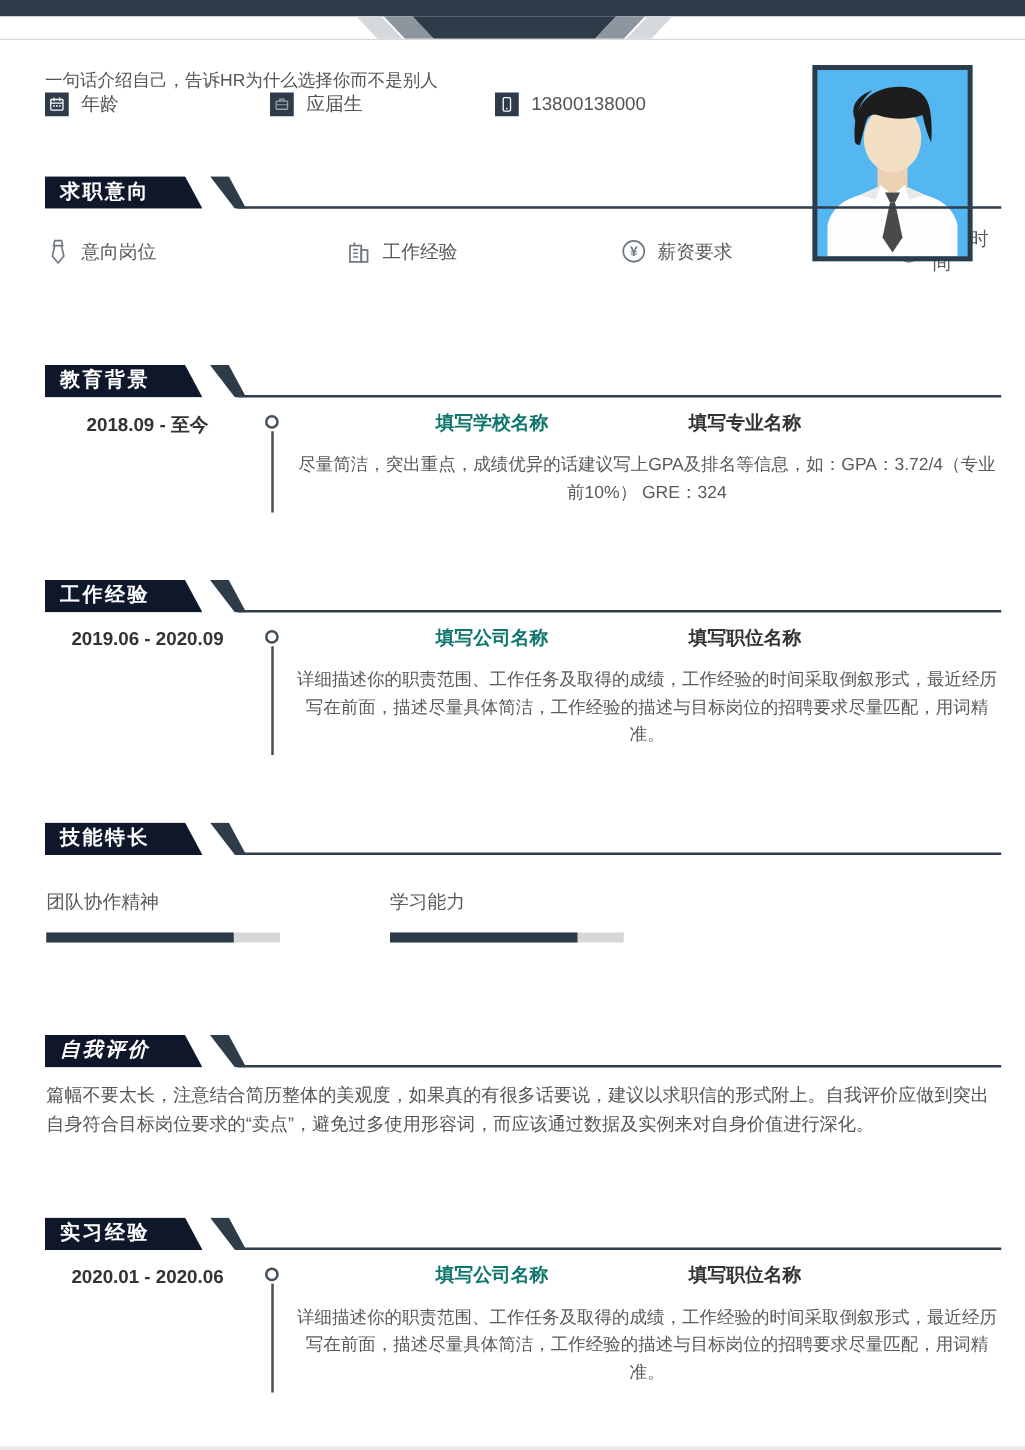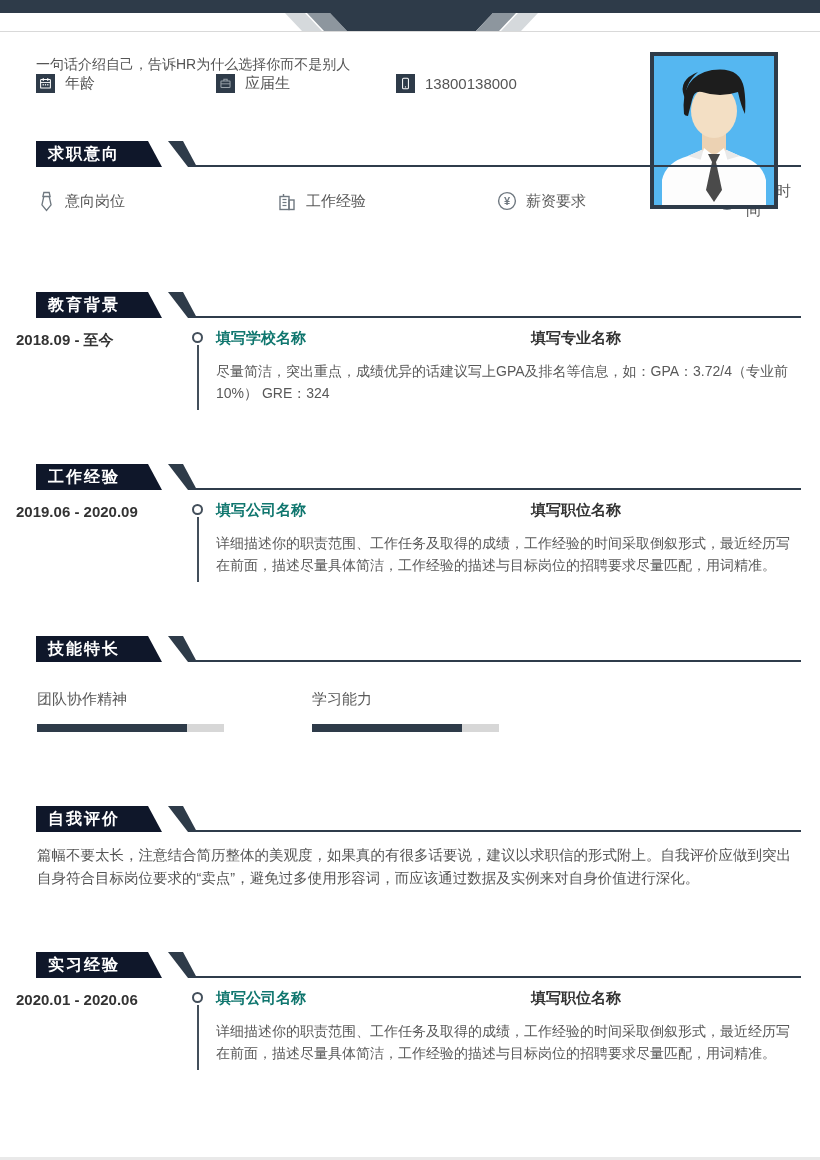--- a/index.html
+++ b/index.html
@@ -33,21 +33,21 @@
     clip-path:polygon(0 0, 15px 0, 29px 100%, 20px 100%); }
   .banner-line { position:absolute; left:154px; right:0; bottom:0; height:2px; background:#2f3c4b; }
 
   
   .intent-row { display:grid; grid-template-columns:240px 220px 220px auto; margin:15px 19px 0 37px; }
   .intent-item { display:flex; align-items:center; }
   .intent-item svg { flex:0 0 auto; }
   .intent-label { margin-left:9px; font-size:15px; color:#595959; }
 
   
-  .entry { display:grid; grid-template-columns:164px 36px 1fr; margin:11px 19px 0 16px; }
+  .entry { display:grid; grid-template-columns:164px 36px 1fr; margin:11px 19px 0 36px;text-align:center; }
   .entry-date { font-size:15px; font-weight:bold; color:#333; padding-top:2px; white-space:nowrap; }
   .tl { position:relative; }
   .tl-dot { position:absolute; left:12px; top:3px; width:11px; height:11px; border:2px solid #434f5b; border-radius:50%; background:#fff; }
   .tl-line { position:absolute; left:17px; top:16px; bottom:-6px; width:2px; background:#434f5b; }
   .entry-head { display:flex; }
   .entry-name { width:315px; font-size:15px; font-weight:bold; color:#0f766e; }
   .entry-sub { font-size:15px; font-weight:bold; color:#333; }
   .entry-desc { margin-top:12px; font-size:14px; line-height:22px; color:#595959; padding-right:2px; }
 
   
@@ -58,21 +58,21 @@
 
   
   .eval-text { margin:12px 19px 0 37px; font-size:14.5px; line-height:23px; color:#555; }
 
   .page-bottom-edge { position:absolute; left:0; bottom:0; width:820px; height:3px; background:#e9e9e9; }
 
   .mt-job  { margin-top:48px; }
   .mt-edu  { margin-top:72px; }
   .mt-work { margin-top:60px; }
   .mt-skill{ margin-top:60px; }
-  .mt-eval { margin-top:74px; }
+  .mt-eval { margin-top:74px;font-style:italic; }
   .mt-int  { margin-top:62px; }
 </style>
 </head>
 <body>
 
 <div class="page">
 
   <div class="topdeco">
     <svg width="820" height="32" viewBox="0 0 820 32">
       <rect x="0" y="0" width="820" height="13" fill="#2e3b49"></rect>

